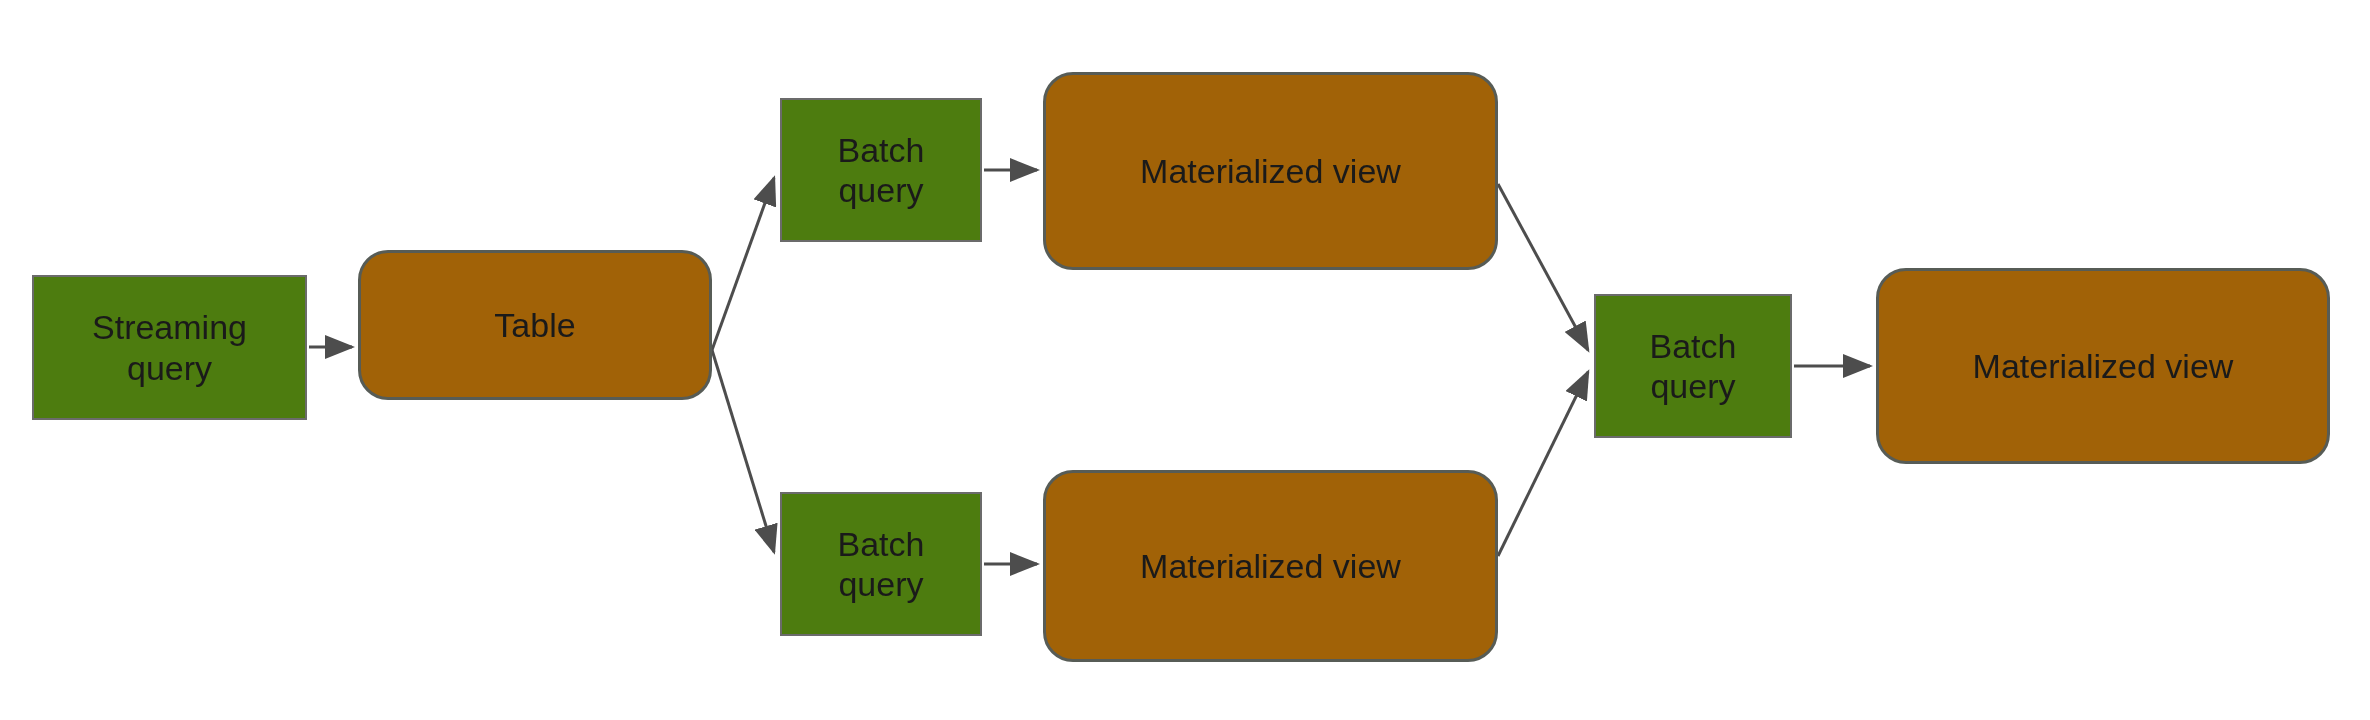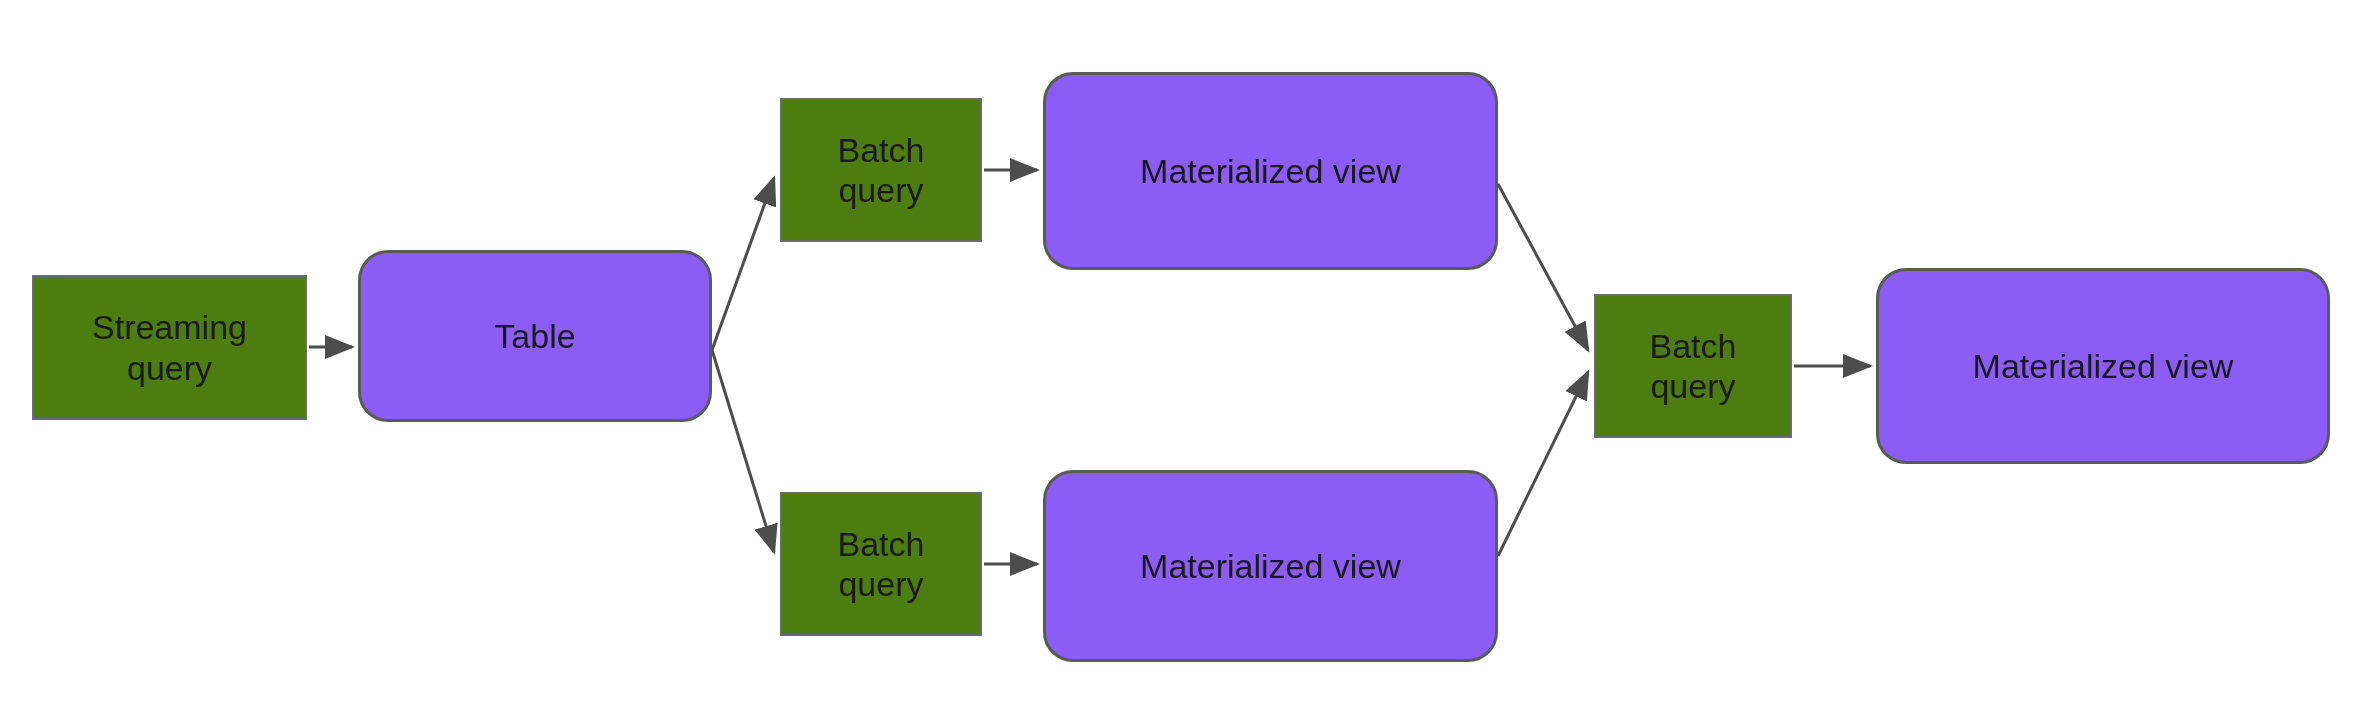--- a/index.html
+++ b/index.html
@@ -38,21 +38,21 @@
     line-height: 1.18;
     white-space: pre-line;
   }
   .node.process {
     background: #4d7c0f;
     border: 2px solid #6b6b6b;
     border-radius: 0;
     font-size: 34px;
   }
   .node.store {
-    background: #8b5cf6;
+    background: #a16207;
     border: 3px solid #575c56;
     border-radius: 30px;
     font-size: 34px;
   }
   .node-label {
     display: block;
     padding: 0 6px;
   }
 </style>
 </head>
@@ -76,21 +76,21 @@
         <path d="M 1498 556 L 1588 372" marker-end="url(#arrowhead)"></path>
         <path d="M 1794 366 L 1870 366" marker-end="url(#arrowhead)"></path>
       </g>
   </svg>
 
   <div class="node process" style="left: 32px; top: 275px; width: 275px; height: 145px;">
     <span class="node-label">Streaming
 query</span>
   </div>
 
-  <div class="node store" style="left: 358px; top: 250px; width: 354px; height: 172px;">
+  <div class="node store" style="left: 358px; top: 250px; width: 354px; height: 150px;">
     <span class="node-label">Table</span>
   </div>
 
   <div class="node process" style="left: 780px; top: 98px; width: 202px; height: 144px;">
     <span class="node-label">Batch
 query</span>
   </div>
 
   <div class="node store" style="left: 1043px; top: 72px; width: 455px; height: 198px;">
     <span class="node-label">Materialized view</span>

